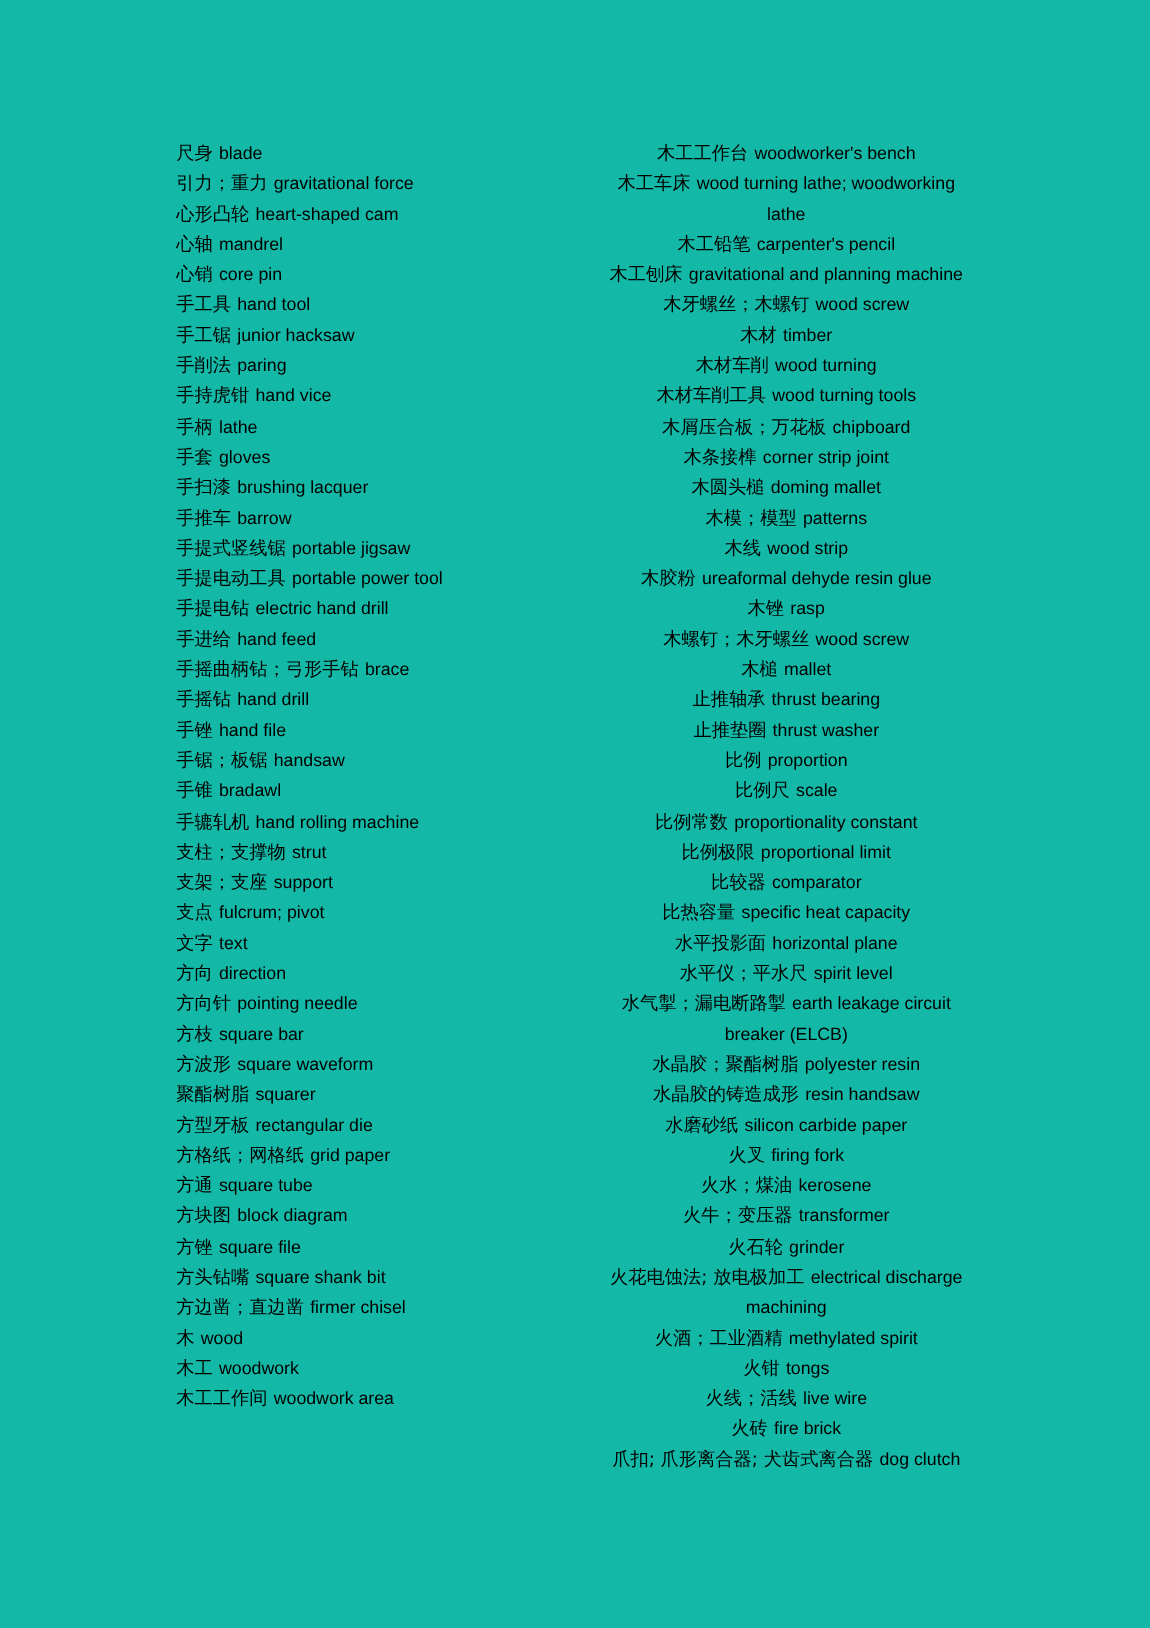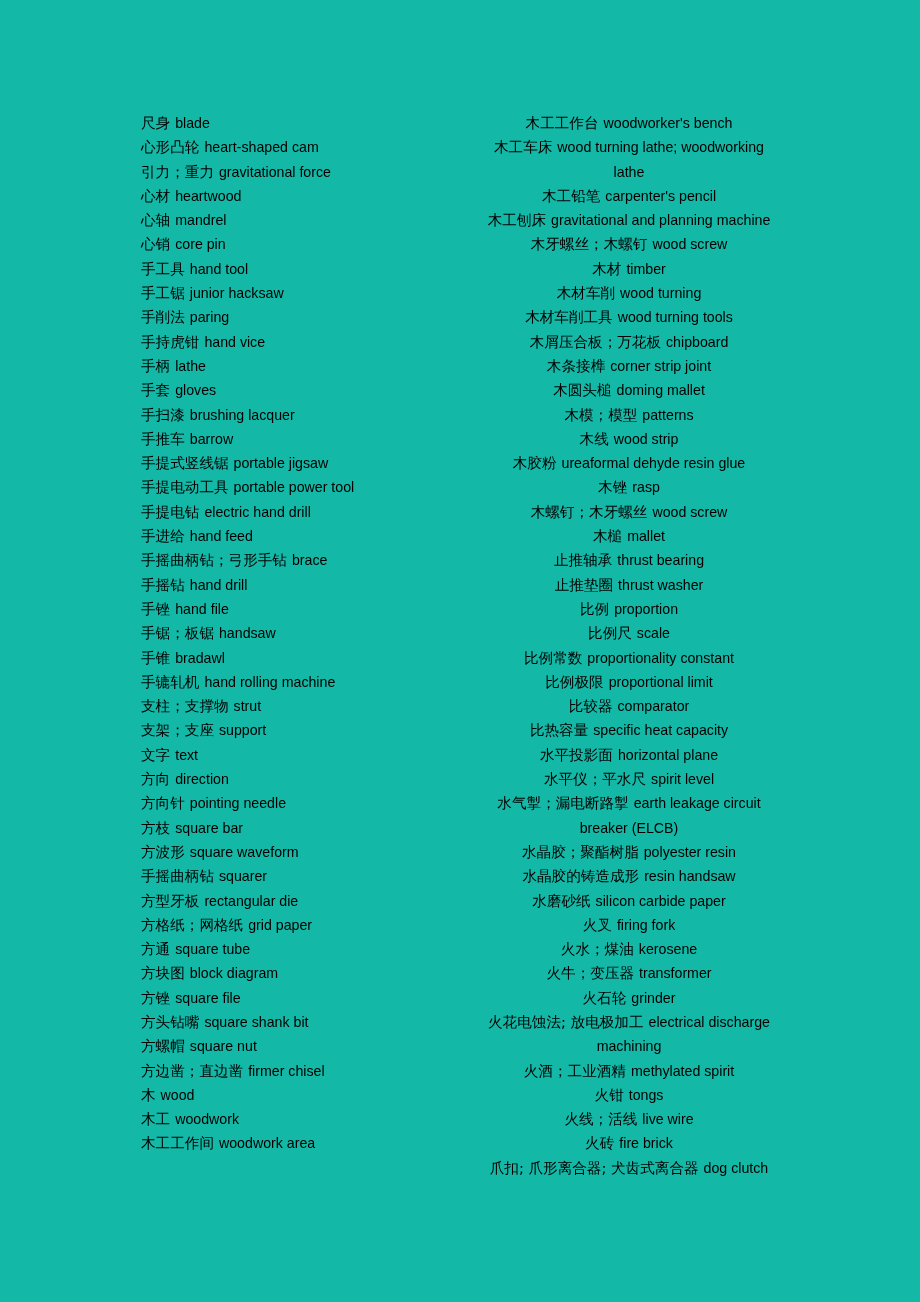--- a/index.html
+++ b/index.html
@@ -62,23 +62,22 @@
     width: 5px;
   }
 </style>
 </head>
 <body>
 
 <div class="page">
   <div class="glossary-columns">
     <div class="glossary-column left" id="col-left">
         <div class="entry"><span class="term">尺身</span><span class="sep"></span><span class="gloss">blade</span></div>
+        <div class="entry"><span class="term">引力；重力</span><span class="sep"></span><span class="gloss">gravitational force</span></div>
         <div class="entry"><span class="term">心形凸轮</span><span class="sep"></span><span class="gloss">heart-shaped cam</span></div>
-        <div class="entry"><span class="term">引力；重力</span><span class="sep"></span><span class="gloss">gravitational force</span></div>
-        <div class="entry"><span class="term">心材</span><span class="sep"></span><span class="gloss">heartwood</span></div>
         <div class="entry"><span class="term">心轴</span><span class="sep"></span><span class="gloss">mandrel</span></div>
         <div class="entry"><span class="term">心销</span><span class="sep"></span><span class="gloss">core pin</span></div>
         <div class="entry"><span class="term">手工具</span><span class="sep"></span><span class="gloss">hand tool</span></div>
         <div class="entry"><span class="term">手工锯</span><span class="sep"></span><span class="gloss">junior hacksaw</span></div>
         <div class="entry"><span class="term">手削法</span><span class="sep"></span><span class="gloss">paring</span></div>
         <div class="entry"><span class="term">手持虎钳</span><span class="sep"></span><span class="gloss">hand vice</span></div>
         <div class="entry"><span class="term">手柄</span><span class="sep"></span><span class="gloss">lathe</span></div>
         <div class="entry"><span class="term">手套</span><span class="sep"></span><span class="gloss">gloves</span></div>
         <div class="entry"><span class="term">手扫漆</span><span class="sep"></span><span class="gloss">brushing lacquer</span></div>
         <div class="entry"><span class="term">手推车</span><span class="sep"></span><span class="gloss">barrow</span></div>
@@ -87,33 +86,33 @@
         <div class="entry"><span class="term">手提电钻</span><span class="sep"></span><span class="gloss">electric hand drill</span></div>
         <div class="entry"><span class="term">手进给</span><span class="sep"></span><span class="gloss">hand feed</span></div>
         <div class="entry"><span class="term">手摇曲柄钻；弓形手钻</span><span class="sep"></span><span class="gloss">brace</span></div>
         <div class="entry"><span class="term">手摇钻</span><span class="sep"></span><span class="gloss">hand drill</span></div>
         <div class="entry"><span class="term">手锉</span><span class="sep"></span><span class="gloss">hand file</span></div>
         <div class="entry"><span class="term">手锯；板锯</span><span class="sep"></span><span class="gloss">handsaw</span></div>
         <div class="entry"><span class="term">手锥</span><span class="sep"></span><span class="gloss">bradawl</span></div>
         <div class="entry"><span class="term">手辘轧机</span><span class="sep"></span><span class="gloss">hand rolling machine</span></div>
         <div class="entry"><span class="term">支柱；支撑物</span><span class="sep"></span><span class="gloss">strut</span></div>
         <div class="entry"><span class="term">支架；支座</span><span class="sep"></span><span class="gloss">support</span></div>
+        <div class="entry"><span class="term">支点</span><span class="sep"></span><span class="gloss">fulcrum; pivot</span></div>
         <div class="entry"><span class="term">文字</span><span class="sep"></span><span class="gloss">text</span></div>
         <div class="entry"><span class="term">方向</span><span class="sep"></span><span class="gloss">direction</span></div>
         <div class="entry"><span class="term">方向针</span><span class="sep"></span><span class="gloss">pointing needle</span></div>
         <div class="entry"><span class="term">方枝</span><span class="sep"></span><span class="gloss">square bar</span></div>
         <div class="entry"><span class="term">方波形</span><span class="sep"></span><span class="gloss">square waveform</span></div>
-        <div class="entry"><span class="term">手摇曲柄钻</span><span class="sep"></span><span class="gloss">squarer</span></div>
+        <div class="entry"><span class="term">聚酯树脂</span><span class="sep"></span><span class="gloss">squarer</span></div>
         <div class="entry"><span class="term">方型牙板</span><span class="sep"></span><span class="gloss">rectangular die</span></div>
         <div class="entry"><span class="term">方格纸；网格纸</span><span class="sep"></span><span class="gloss">grid paper</span></div>
         <div class="entry"><span class="term">方通</span><span class="sep"></span><span class="gloss">square tube</span></div>
         <div class="entry"><span class="term">方块图</span><span class="sep"></span><span class="gloss">block diagram</span></div>
         <div class="entry"><span class="term">方锉</span><span class="sep"></span><span class="gloss">square file</span></div>
         <div class="entry"><span class="term">方头钻嘴</span><span class="sep"></span><span class="gloss">square shank bit</span></div>
-        <div class="entry"><span class="term">方螺帽</span><span class="sep"></span><span class="gloss">square nut</span></div>
         <div class="entry"><span class="term">方边凿；直边凿</span><span class="sep"></span><span class="gloss">firmer chisel</span></div>
         <div class="entry"><span class="term">木</span><span class="sep"></span><span class="gloss">wood</span></div>
         <div class="entry"><span class="term">木工</span><span class="sep"></span><span class="gloss">woodwork</span></div>
         <div class="entry"><span class="term">木工工作间</span><span class="sep"></span><span class="gloss">woodwork area</span></div>
       </div>
     <div class="glossary-column right" id="col-right">
         <div class="entry"><span class="term">木工工作台</span><span class="sep"></span><span class="gloss">woodworker's bench</span></div>
         <div class="entry"><span class="term">木工车床</span><span class="sep"></span><span class="gloss">wood turning lathe; woodworking lathe</span></div>
         <div class="entry"><span class="term">木工铅笔</span><span class="sep"></span><span class="gloss">carpenter's pencil</span></div>
         <div class="entry"><span class="term">木工刨床</span><span class="sep"></span><span class="gloss">gravitational and planning machine</span></div>

